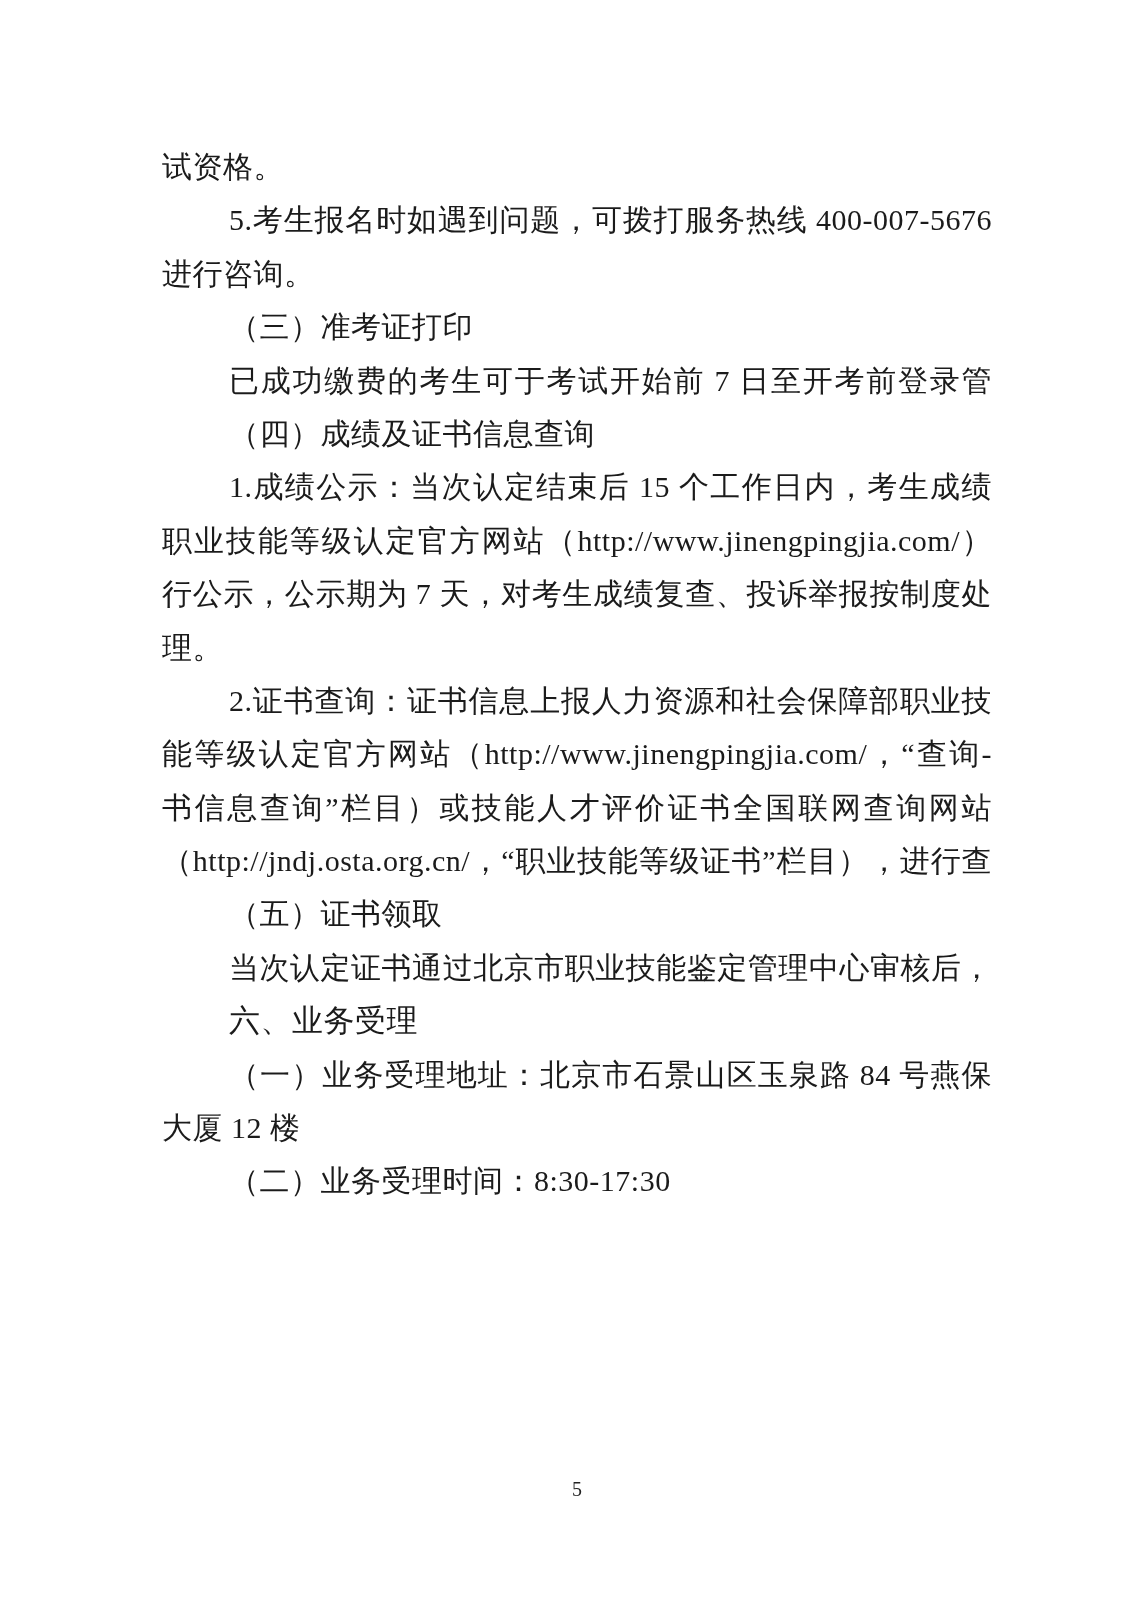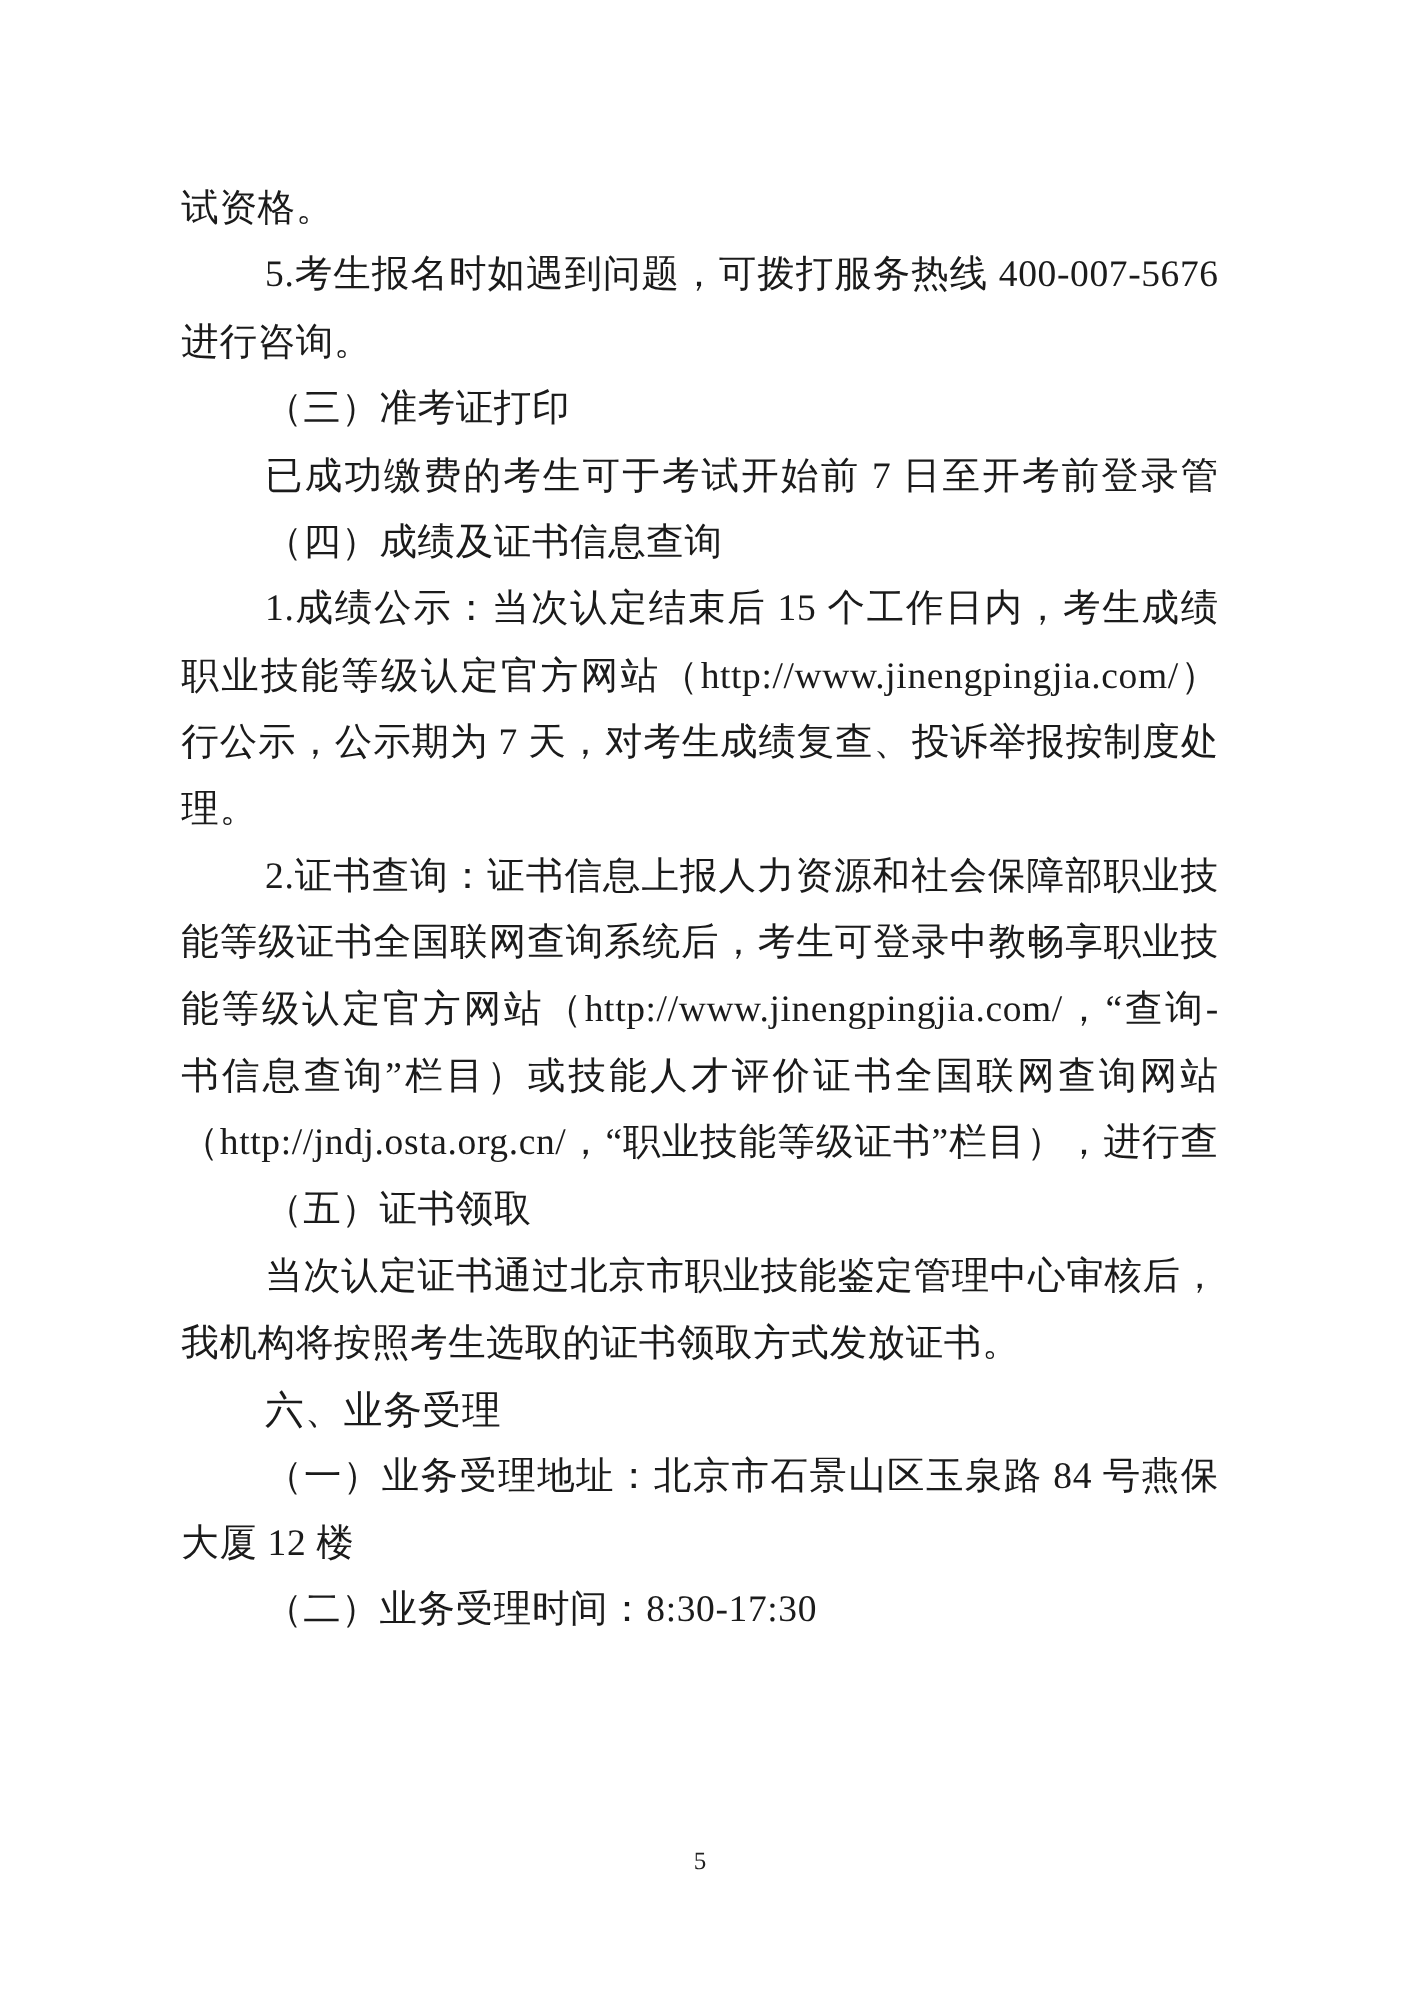--- a/index.html
+++ b/index.html
@@ -8,20 +8,21 @@
     background: #ffffff;
   }
   .page {
     position: relative;
     width: 1033px;
     height: 1600px;
     background: #ffffff;
     overflow: hidden;
     font-family: "Liberation Serif", "DejaVu Serif", serif;
     color: #1b1b1b;
+    margin-left: 17px;
   }
   .textblock {
     position: absolute;
     left: 145px;
     top: 140px;
     width: 830px;
   }
   .line {
     font-size: 30px;
     height: 53.4px;
@@ -63,26 +64,24 @@
     <div class="line indent just">5.考生报名时如遇到问题，可拨打服务热线 400-007-5676</div>
     <div class="line">进行咨询。</div>
     <div class="line indent">（三）准考证打印</div>
     <div class="line indent just">已成功缴费的考生可于考试开始前 7 日至开考前登录管理</div>
     <div class="line indent">（四）成绩及证书信息查询</div>
     <div class="line indent just">1.成绩公示：当次认定结束后 15 个工作日内，考生成绩在</div>
     <div class="line just">职业技能等级认定官方网站（http://www.jinengpingjia.com/）进</div>
     <div class="line just">行公示，公示期为 7 天，对考生成绩复查、投诉举报按制度处</div>
     <div class="line">理。</div>
     <div class="line indent just">2.证书查询：证书信息上报人力资源和社会保障部职业技</div>
-    <div class="line just">能等级证书全国联网查询系统后，考生可登录中教畅享职业技</div>
     <div class="line just">能等级认定官方网站（http://www.jinengpingjia.com/，“查询-证</div>
     <div class="line just">书信息查询”栏目）或技能人才评价证书全国联网查询网站</div>
     <div class="line just">（http://jndj.osta.org.cn/，“职业技能等级证书”栏目），进行查询。</div>
     <div class="line indent">（五）证书领取</div>
     <div class="line indent just">当次认定证书通过北京市职业技能鉴定管理中心审核后，</div>
-    <div class="line">我机构将按照考生选取的证书领取方式发放证书。</div>
     <div class="line indent heading">六、业务受理</div>
     <div class="line indent just">（一）业务受理地址：北京市石景山区玉泉路 84 号燕保</div>
     <div class="line">大厦 12 楼</div>
     <div class="line indent">（二）业务受理时间：8:30-17:30</div>
   </div>
   <div class="page-number">5</div>
 </div>
 
 </body></html>

